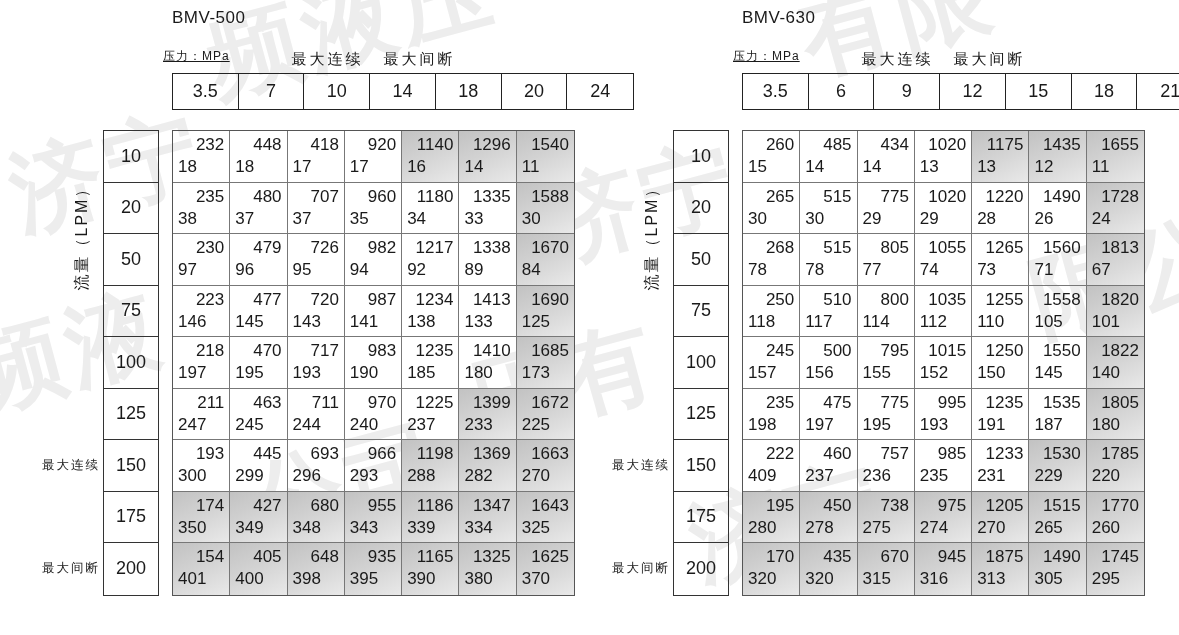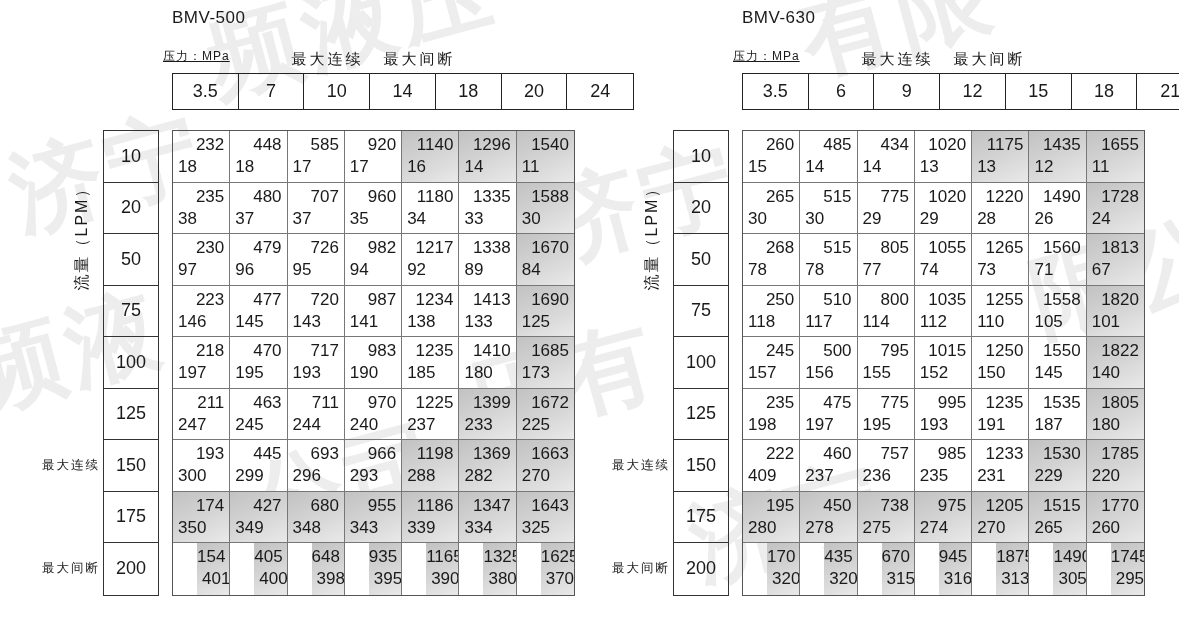--- a/index.html
+++ b/index.html
@@ -42,21 +42,21 @@
     font-size:18px;
   }
   .fcell:last-child { border-bottom:none; }
   .dgrid {
     position:absolute; left:172px; top:130px; width:403px;
     display:grid; grid-template-columns:repeat(7,1fr); grid-template-rows:repeat(9,51.5px);
     border:1px solid #555;
   }
   .cell { border-right:1px solid #777; border-bottom:1px solid #777; overflow:hidden; }
   .cell:nth-child(7n) { border-right:none; }
-  .cell:nth-last-child(-n+7) { border-bottom:none;margin-left:24px; }
+  .cell:nth-last-child(-n+7) { border-bottom:none; }
   .cell.shaded { background:linear-gradient(155deg,#c2c2c2 0%,#d2d2d2 45%,#e9e9e9 100%); }
   .tv { display:block; text-align:right; padding:3px 5px 0 0; font-size:17px; line-height:22px; }
   .bv { display:block; text-align:left;  padding:0 0 0 5px;  font-size:17px; line-height:22px; }
   .flow-axis {
     position:absolute; left:82px; top:235px; transform:translate(-50%,-50%) rotate(-90deg);
     font-size:16px; letter-spacing:2px; white-space:nowrap;
   }
   .side-label {
     position:absolute; left:24px; width:76px; text-align:right; transform:translateY(-50%);
     font-size:12.5px; letter-spacing:2px; white-space:nowrap; color:#222;
@@ -107,21 +107,21 @@
     <div class="dgrid">
         <div class="cell">
           <div class="tv">232</div>
           <div class="bv">18</div>
         </div>
         <div class="cell">
           <div class="tv">448</div>
           <div class="bv">18</div>
         </div>
         <div class="cell">
-          <div class="tv">585</div>
+          <div class="tv">418</div>
           <div class="bv">17</div>
         </div>
         <div class="cell">
           <div class="tv">920</div>
           <div class="bv">17</div>
         </div>
         <div class="cell shaded">
           <div class="tv">1140</div>
           <div class="bv">16</div>
         </div>

